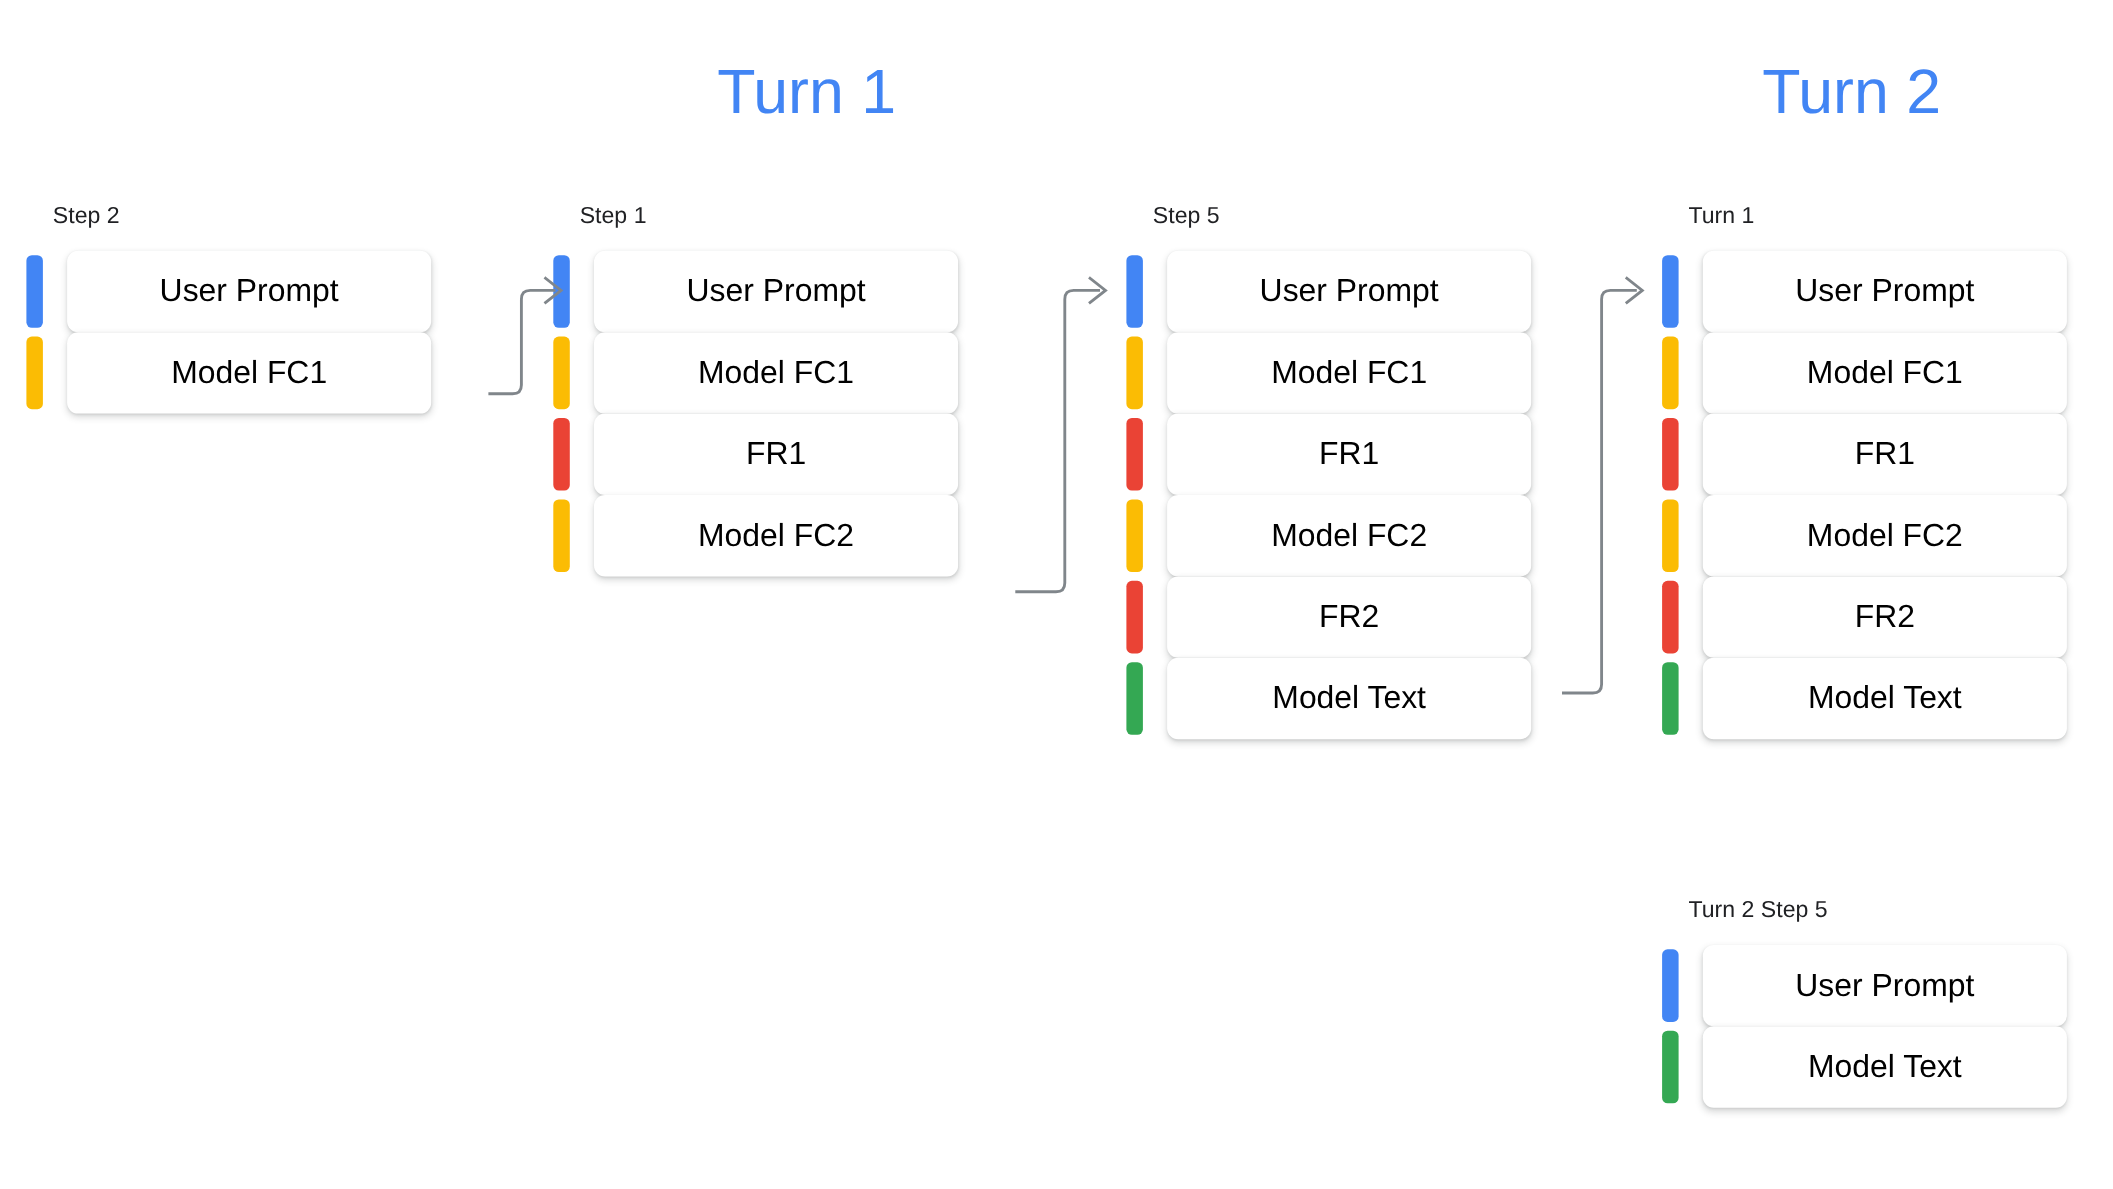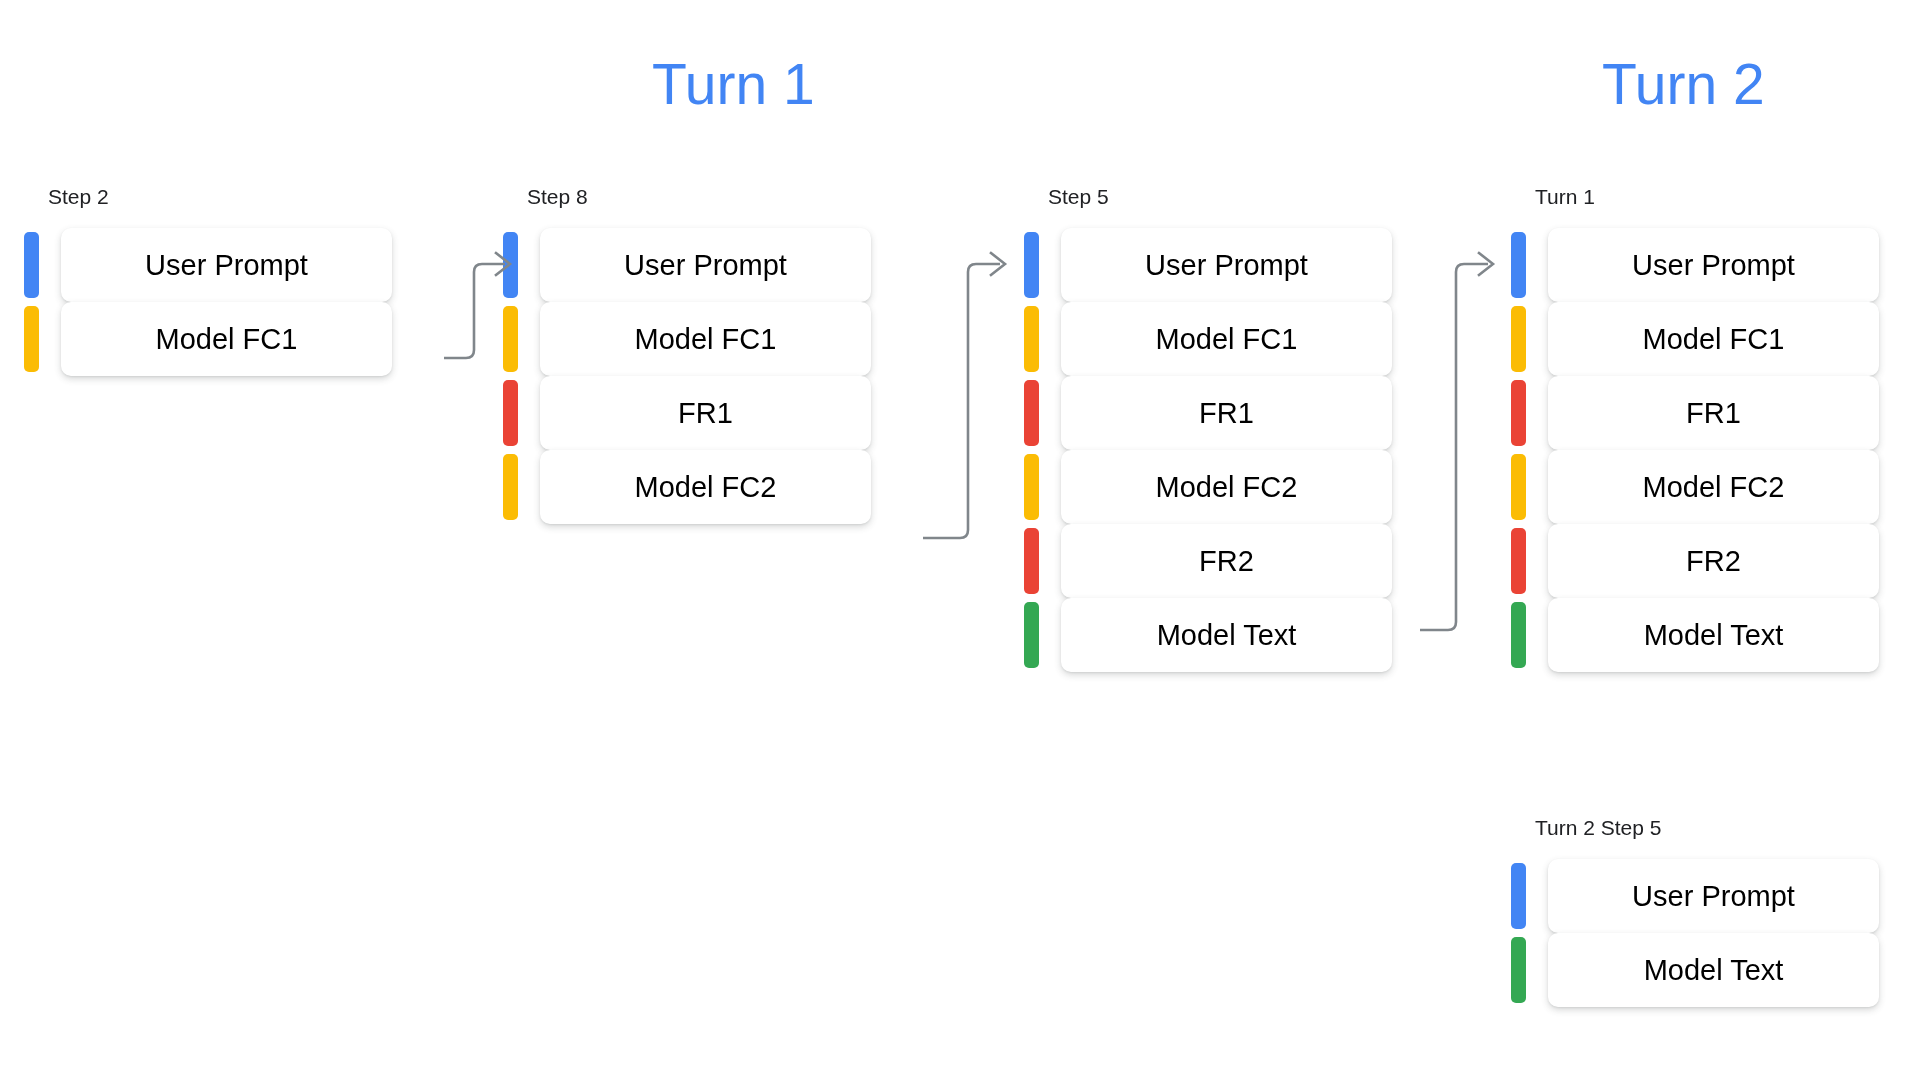--- a/index.html
+++ b/index.html
@@ -127,21 +127,21 @@
             <span class="card-label">User Prompt</span>
           </div>
         </div>
         <div class="row" style="top: 74px;">
           <span class="bar" style="background: rgb(251, 188, 4);"></span>
           <div class="card">
             <span class="card-label">Model FC1</span>
           </div>
         </div>
       </div>
-      <div class="column-label" style="left: 527px; top: 186px;">Step 8</div>
+      <div class="column-label" style="left: 527px; top: 186px;">Step 1</div>
       <div class="column" style="left: 503px; top: 228px; height: 296px;">
         <div class="row" style="top: 0px;">
           <span class="bar" style="background: rgb(66, 133, 244);"></span>
           <div class="card">
             <span class="card-label">User Prompt</span>
           </div>
         </div>
         <div class="row" style="top: 74px;">
           <span class="bar" style="background: rgb(251, 188, 4);"></span>
           <div class="card">

